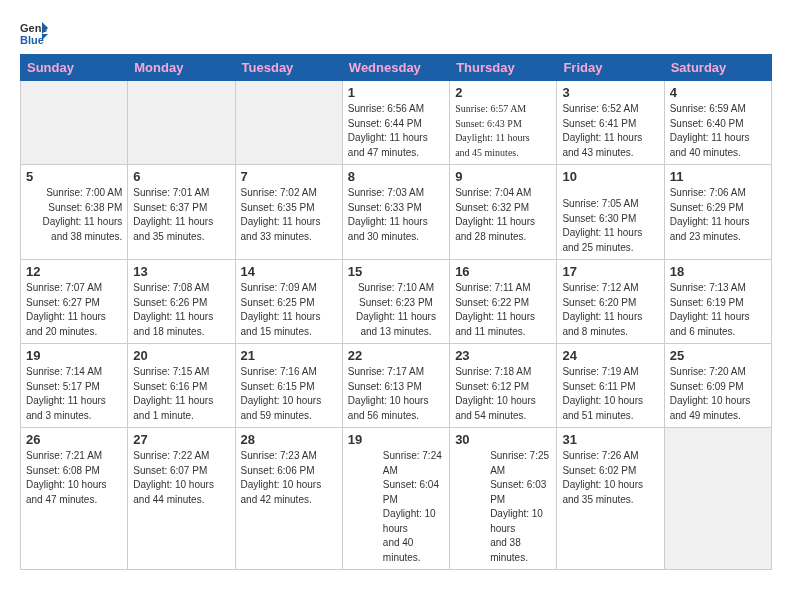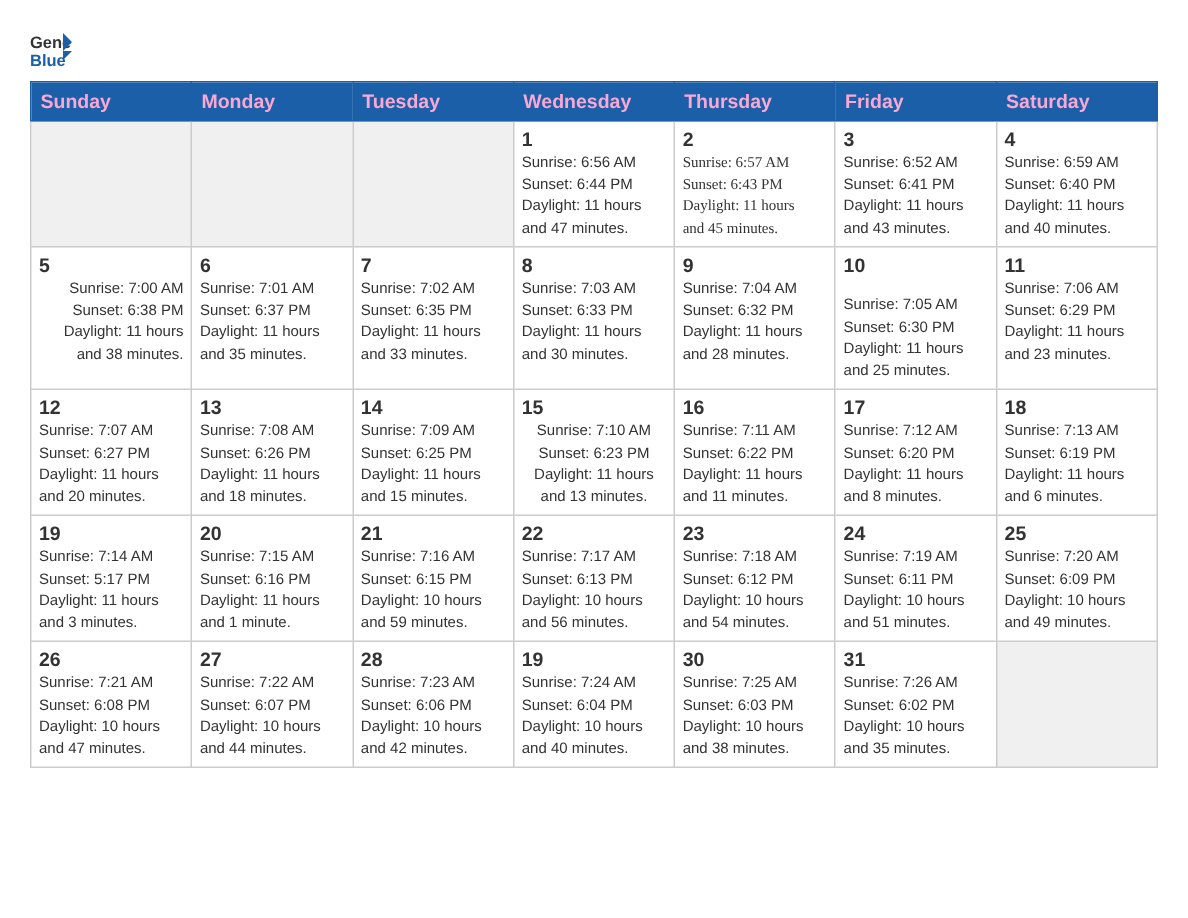--- a/index.html
+++ b/index.html
@@ -318,28 +318,28 @@
           </td>
           <td>
             <div class="day-num">28</div>
             <div class="day-info" style="white-space: pre-line;">Sunrise: 7:23 AM
 Sunset: 6:06 PM
 Daylight: 10 hours
 and 42 minutes.</div>
           </td>
           <td>
             <div class="day-num">19</div>
-            <div class="day-info" style="white-space: pre-line;">Sunrise: 7:24 AM
+            <div class="day-info" style="white-space: pre-line; margin-left: 35px;">Sunrise: 7:24 AM
 Sunset: 6:04 PM
 Daylight: 10 hours
 and 40 minutes.</div>
           </td>
           <td>
             <div class="day-num">30</div>
-            <div class="day-info" style="white-space: pre-line;">Sunrise: 7:25 AM
+            <div class="day-info" style="white-space: pre-line; margin-left: 35px;">Sunrise: 7:25 AM
 Sunset: 6:03 PM
 Daylight: 10 hours
 and 38 minutes.</div>
           </td>
           <td>
             <div class="day-num">31</div>
             <div class="day-info" style="white-space: pre-line;">Sunrise: 7:26 AM
 Sunset: 6:02 PM
 Daylight: 10 hours
 and 35 minutes.</div>

